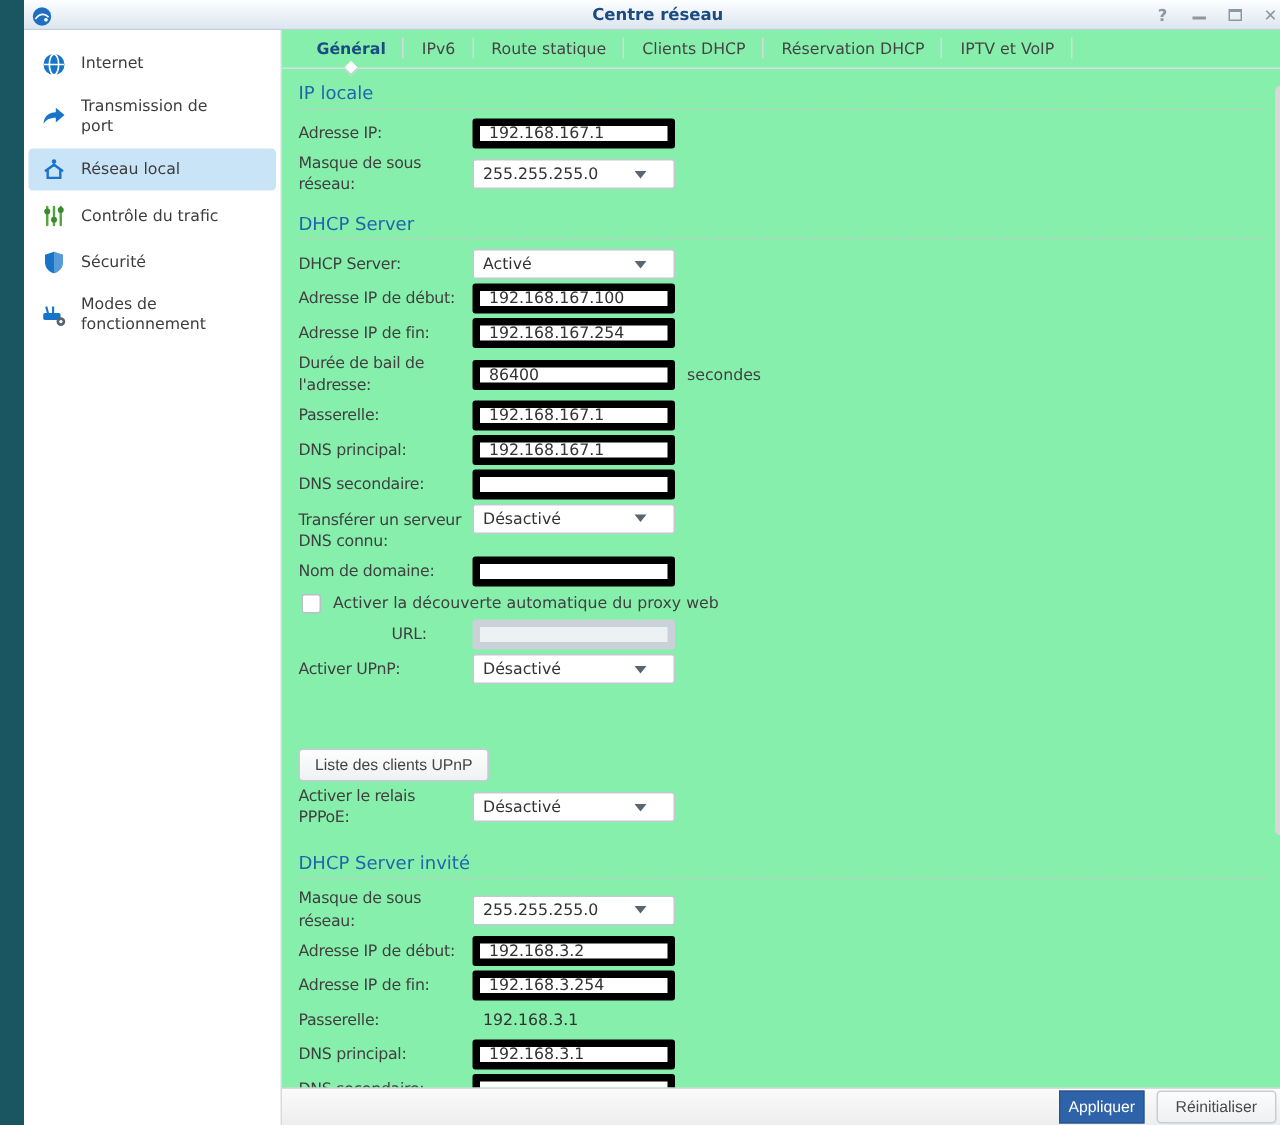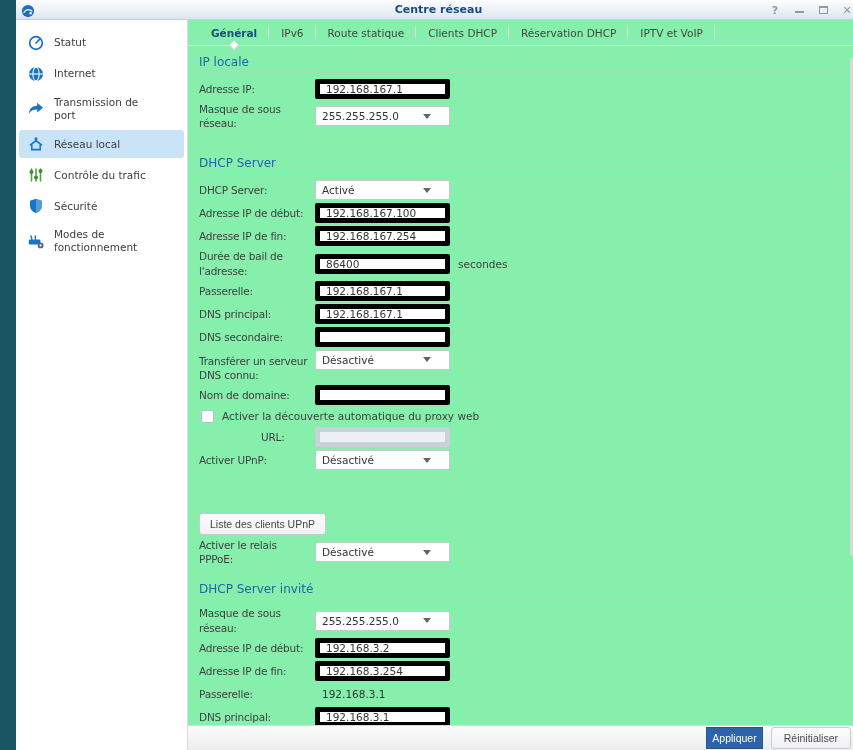--- a/index.html
+++ b/index.html
@@ -86,29 +86,20 @@
       <span class="wbtn">✕</span>
     </span>
   </div>
 
   <div class="main">
 
     <div class="sidebar">
       <div class="side-item">
         <span class="side-icon">
           <svg width="18" height="18" viewBox="0 0 18 18">
-            <circle cx="9" cy="9" r="6.3" fill="none" stroke="#1774C9" stroke-width="1.7"></circle>
-            <path d="M9 9 L12.3 5.7" stroke="#1774C9" stroke-width="1.7" stroke-linecap="round"></path>
-          </svg>
-        </span>
-        <span class="side-label">Statut</span>
-      </div>
-      <div class="side-item">
-        <span class="side-icon">
-          <svg width="18" height="18" viewBox="0 0 18 18">
             <circle cx="9" cy="9" r="7" fill="#1774C9"></circle>
             <ellipse cx="9" cy="9" rx="3.1" ry="6.9" fill="none" stroke="#fff" stroke-width="1.1"></ellipse>
             <line x1="2.2" y1="9" x2="15.8" y2="9" stroke="#fff" stroke-width="1.1"></line>
           </svg>
         </span>
         <span class="side-label">Internet</span>
       </div>
       <div class="side-item">
         <span class="side-icon">
           <svg width="18" height="18" viewBox="0 0 18 18">
@@ -198,21 +189,21 @@
           <input class="tinput" value="192.168.167.1" style="">
         </div>
         <div class="row">
           <div class="flabel">Masque de sous réseau:</div>
           <div class="selectbox">
             <span>255.255.255.0</span>
             <span class="caret"></span>
           </div>
         </div>
 
-        <div class="sec-title" style="margin-top:22px">DHCP Server</div>
+        <div class="sec-title" style="margin-top:8px">DHCP Server</div>
         <div class="row">
           <div class="flabel">DHCP Server:</div>
           <div class="selectbox">
             <span>Activé</span>
             <span class="caret"></span>
           </div>
         </div>
         <div class="row">
           <div class="flabel">Adresse IP de début:</div>
           <input class="tinput" value="192.168.167.100" style="">

